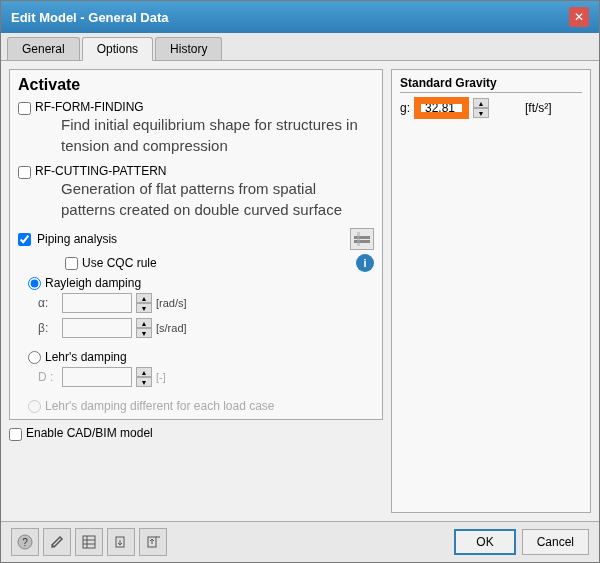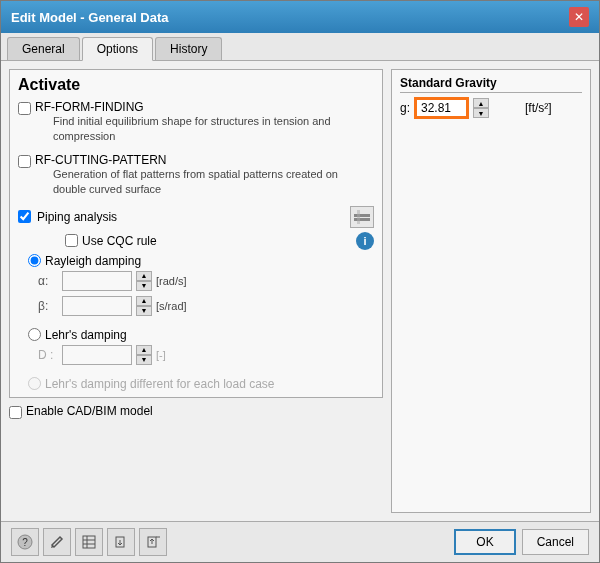--- a/index.html
+++ b/index.html
@@ -120,23 +120,23 @@
     .checkbox-item input[type="checkbox"] {
       margin-top: 2px;
       flex-shrink: 0;
     }
 
     .checkbox-label {
       font-size: 12px;
     }
 
     .checkbox-sublabel {
-      font-size: 11px;
+      font-size: 15px;
       color: #444;
-      margin-left: 18px;
+      margin-left: 26px;
       line-height: 1.4;
     }
 
     .piping-row {
       display: flex;
       align-items: center;
       gap: 6px;
       margin-bottom: 4px;
     }
 
@@ -246,21 +246,21 @@
     .gravity-row {
       display: flex;
       align-items: center;
       gap: 4px;
       margin-top: 4px;
     }
 
     .gravity-input {
       width: 55px;
       height: 22px;
-      border: 3px solid #f97316;
+      border: 7px solid #f97316;
       background: white;
       font-size: 12px;
       padding: 0 4px;
     }
 
     .gravity-spinners {
       display: flex;
       flex-direction: column;
     }
 

